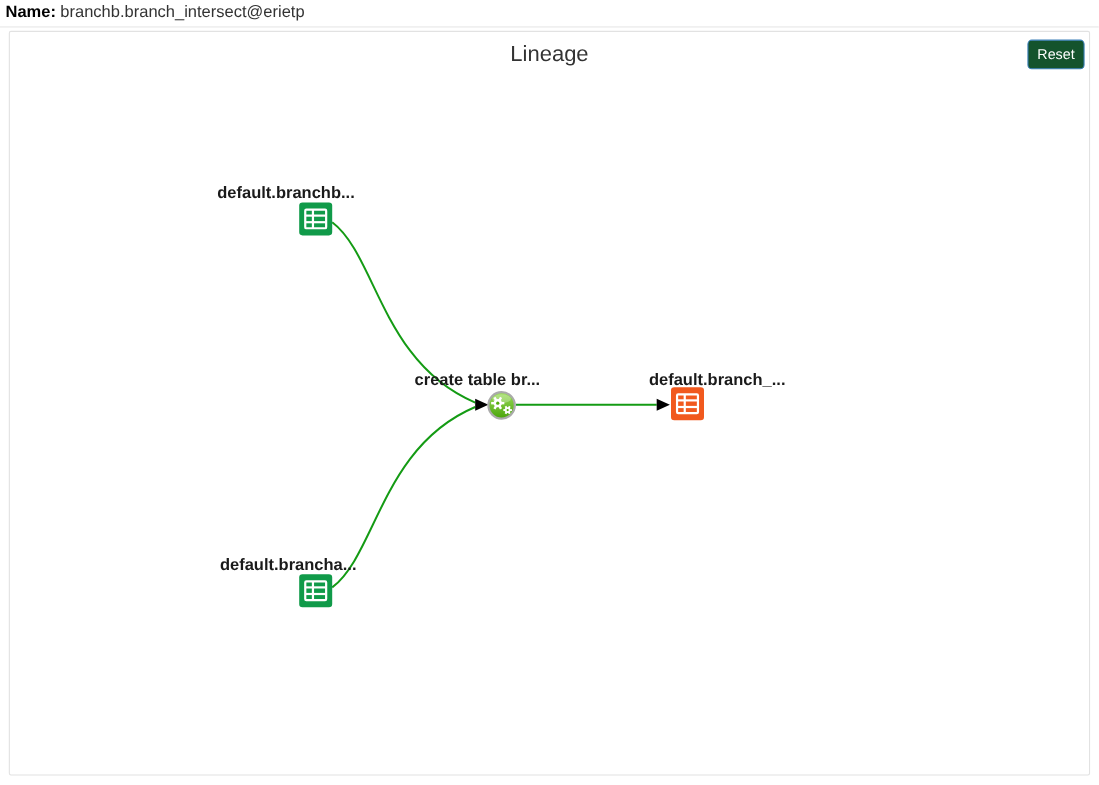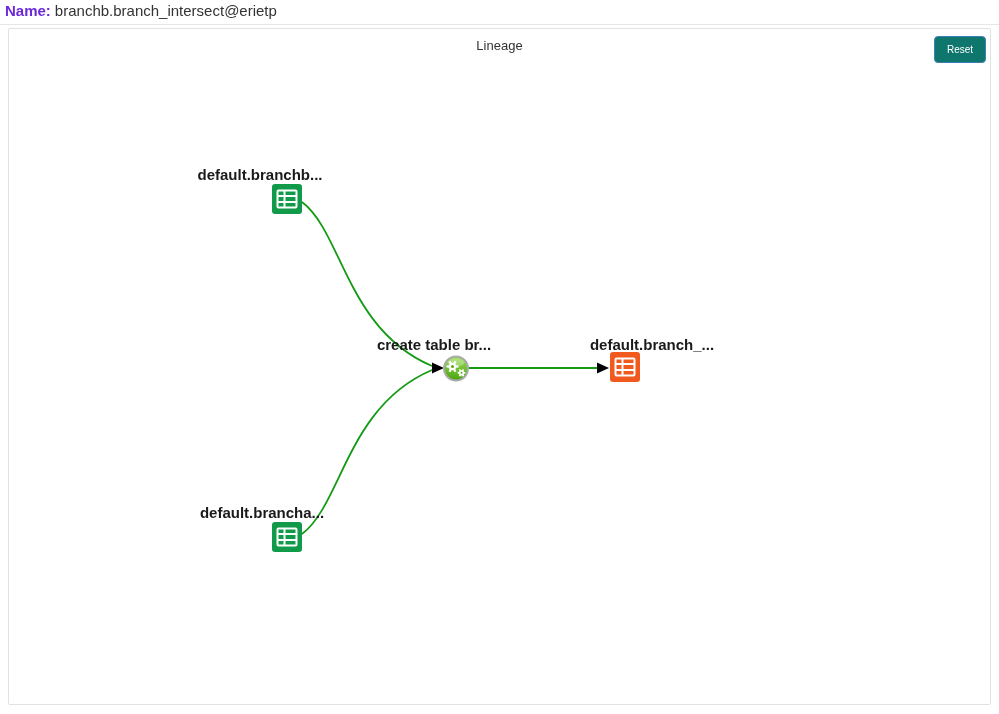--- a/index.html
+++ b/index.html
@@ -6,33 +6,33 @@
   .page{
     position:relative;width:999px;height:714px;overflow:hidden;
     background:#fff;font-family:"Liberation Sans",sans-serif;
   }
   .hdr{
     position:absolute;top:0;left:0;right:0;height:24px;
     border-bottom:1px solid #e7e7e7;
     font-size:15px;color:#333;padding-left:5px;line-height:22px;
     white-space:nowrap;
   }
-  .hdr .lbl{font-weight:bold;color:#6d28d9;margin-right:4px;}
+  .hdr .lbl{font-weight:bold;color:#000000;margin-right:4px;}
   .panel{
     position:absolute;left:8px;top:28px;width:981px;height:675px;
     border:1px solid #e2e2e2;border-radius:2px;background:#fff;
   }
   .panel-title{
     position:absolute;top:9px;left:0;width:100%;text-align:center;
-    font-size:13px;color:#333;
+    font-size:20px;color:#333;
   }
   .reset-btn{
     position:absolute;top:7px;right:4px;width:52px;height:27px;
-    background:#0f766e;border:1px solid #3a7fb8;border-radius:4px;
-    color:#fff;font-size:10px;font-family:inherit;cursor:pointer;
+    background:#14532d;border:1px solid #3a7fb8;border-radius:4px;
+    color:#fff;font-size:13px;font-family:inherit;cursor:pointer;
   }
   svg.graph{position:absolute;left:0;top:0;pointer-events:none;}
   .node{pointer-events:auto;cursor:pointer;}
   .node-label{
     font-size:15px;font-weight:bold;fill:#1a1a1a;
     font-family:"Liberation Sans",sans-serif;
   }
   .edge{stroke:#149b14;stroke-width:1.8;fill:none;}
   .tbl-glyph{stroke:#fff;stroke-width:2;fill:none;}
 </style>

